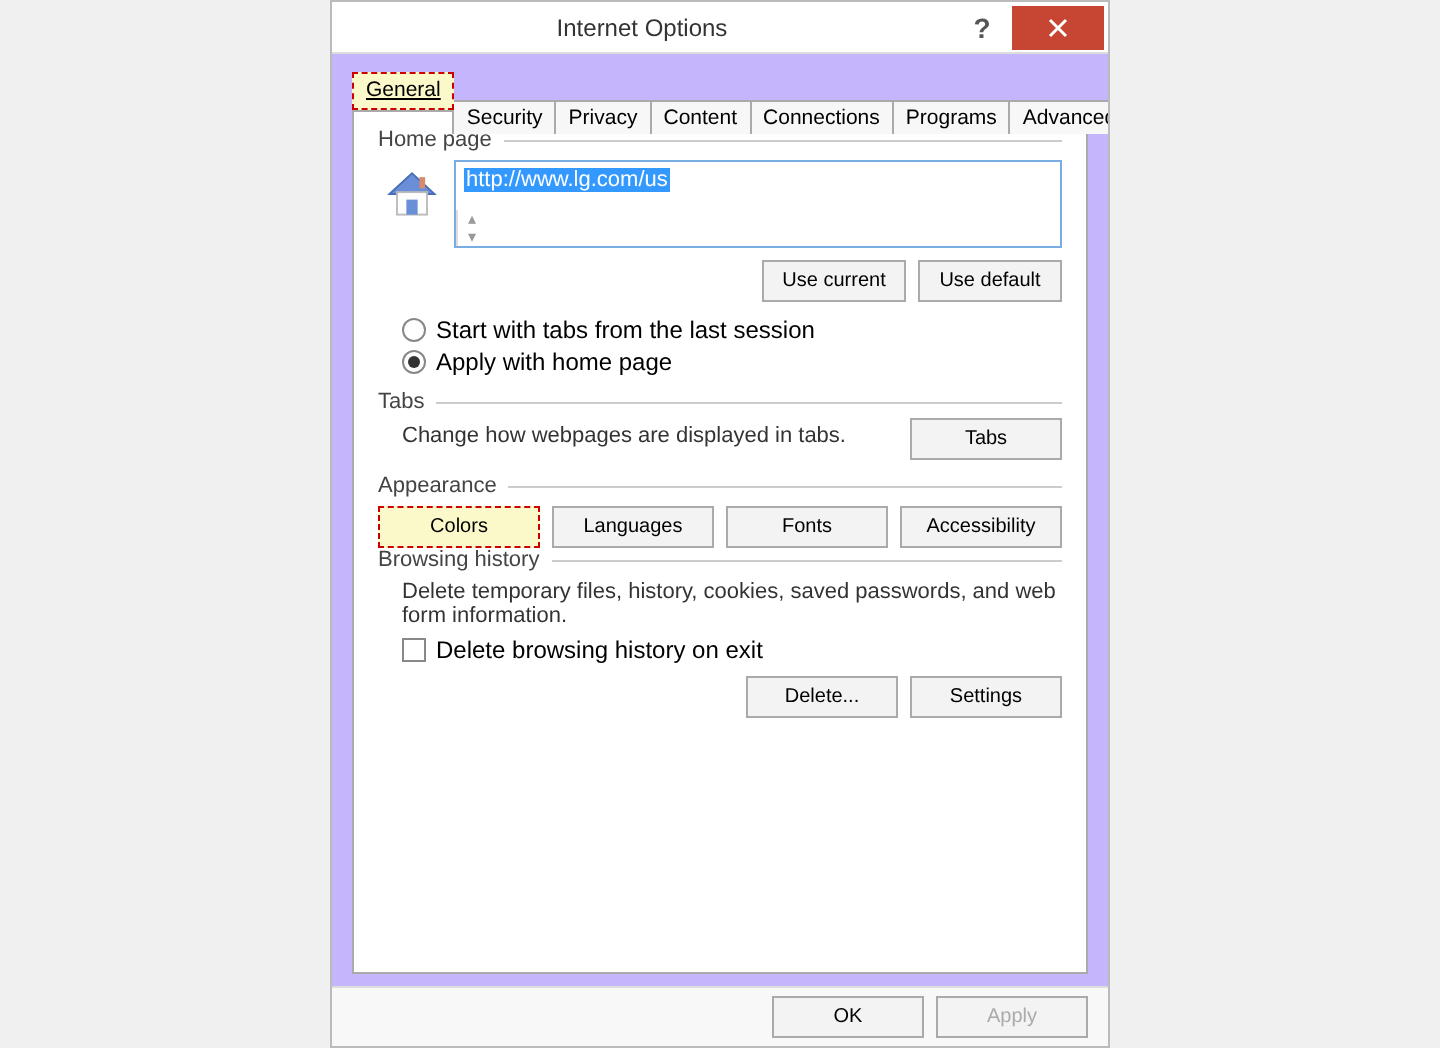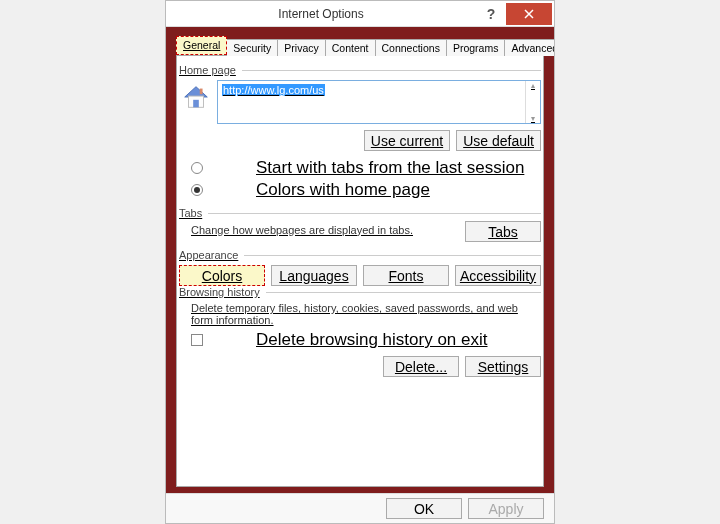--- a/index.html
+++ b/index.html
@@ -11,21 +11,21 @@
     width: 720px;
     height: 524px;
     position: relative;
   }
   .dialog {
     position: absolute;
     left: 165px;
     top: 0;
     width: 390px;
     height: 524px;
-    background: #7f1d1d;
+    background: #c4b5fd;
     border: 1px solid #bbb;
     display: flex;
     flex-direction: column;
   }
   .titlebar {
     height: 26px;
     display: flex;
     align-items: center;
     background: #fff;
     border-bottom: 1px solid #ddd;
@@ -72,42 +72,41 @@
   }
   .tab {
     border: 1px solid #aaa;
     border-bottom: none;
     background: #f7f7f7;
     padding: 2px 6px;
     font-size: 10.5px;
     margin-right: -1px;
     cursor: pointer;
     position: relative;
-    top: 1px;
+    top: 12px;
   }
   .tab.active {
     background: #fff;
     top: 0;
     padding-bottom: 3px;
     z-index: 3;
   }
   .tab.highlight {
     border: 1px dashed #c00;
     background: #fbf8c9;
     text-decoration: underline;
   }
   .tabpanel {
     flex: 1;
     border: 1px solid #aaa;
     background: #fff;
-    padding: 8px 2px;
+    padding: 8px 12px;
     position: relative;
     z-index: 1;
     overflow: hidden;
-    text-decoration: underline;
   }
   .group {
     margin-bottom: 7px;
   }
   .group-legend {
     font-size: 11px;
     color: #444;
     display: flex;
     align-items: center;
   }
@@ -128,20 +127,21 @@
     flex-shrink: 0;
   }
   .homepage-right { flex: 1; }
   .homepage-desc { font-size: 11px; color: #333; margin-bottom: 4px; }
   .url-box {
     border: 1px solid #7aaee0;
     height: 44px;
     position: relative;
     background: #fff;
     display: flex;
+    flex-direction: column;
   }
   .url-text {
     flex: 1;
     padding: 3px 4px;
   }
   .url-sel {
     background: #3399ff;
     color: #fff;
     font-size: 11px;
     padding: 0 1px;
@@ -160,39 +160,38 @@
     display: flex;
     justify-content: flex-end;
     gap: 6px;
     margin-top: 6px;
   }
   .btn {
     border: 1px solid #aaa;
     background: #f3f3f3;
     min-width: 76px;
     height: 21px;
-    font-size: 14px;
+    font-size: 10px;
     display: flex;
     align-items: center;
     justify-content: center;
     cursor: pointer;
     padding: 0 6px;
   }
   .btn.small { min-width: 72px; }
   .btn.highlight {
     border: 1px dashed #c00;
     background: #fbf8c9;
   }
   .btn.disabled { color: #aaa; }
   .radio-row, .check-row {
     display: flex;
     align-items: center;
     margin: 2px 0 2px 12px;
-    font-size: 17px;
-    gap: 48px;
+    font-size: 12px;
   }
   .radio {
     width: 12px; height: 12px;
     border: 1px solid #888;
     border-radius: 50%;
     margin-right: 5px;
     display: flex; align-items:center; justify-content:center;
   }
   .radio.checked::after {
     content:""; width:6px; height:6px; background:#333; border-radius:50%;
@@ -286,21 +285,21 @@
         </div>
       </div>
 
       <div class="group">
         <div class="radio-row">
           <div class="radio"></div>
           <span>Start with tabs from the last session</span>
         </div>
         <div class="radio-row">
           <div class="radio checked"></div>
-          <span>Colors with home page</span>
+          <span>Apply with home page</span>
         </div>
       </div>
 
       <div class="group">
         <div class="group-legend">
             <span>Tabs</span>
             <span class="line"></span>
           </div>
         <div class="tabs-section-row">
           <div class="desc-text">Change how webpages are displayed in tabs.</div>

